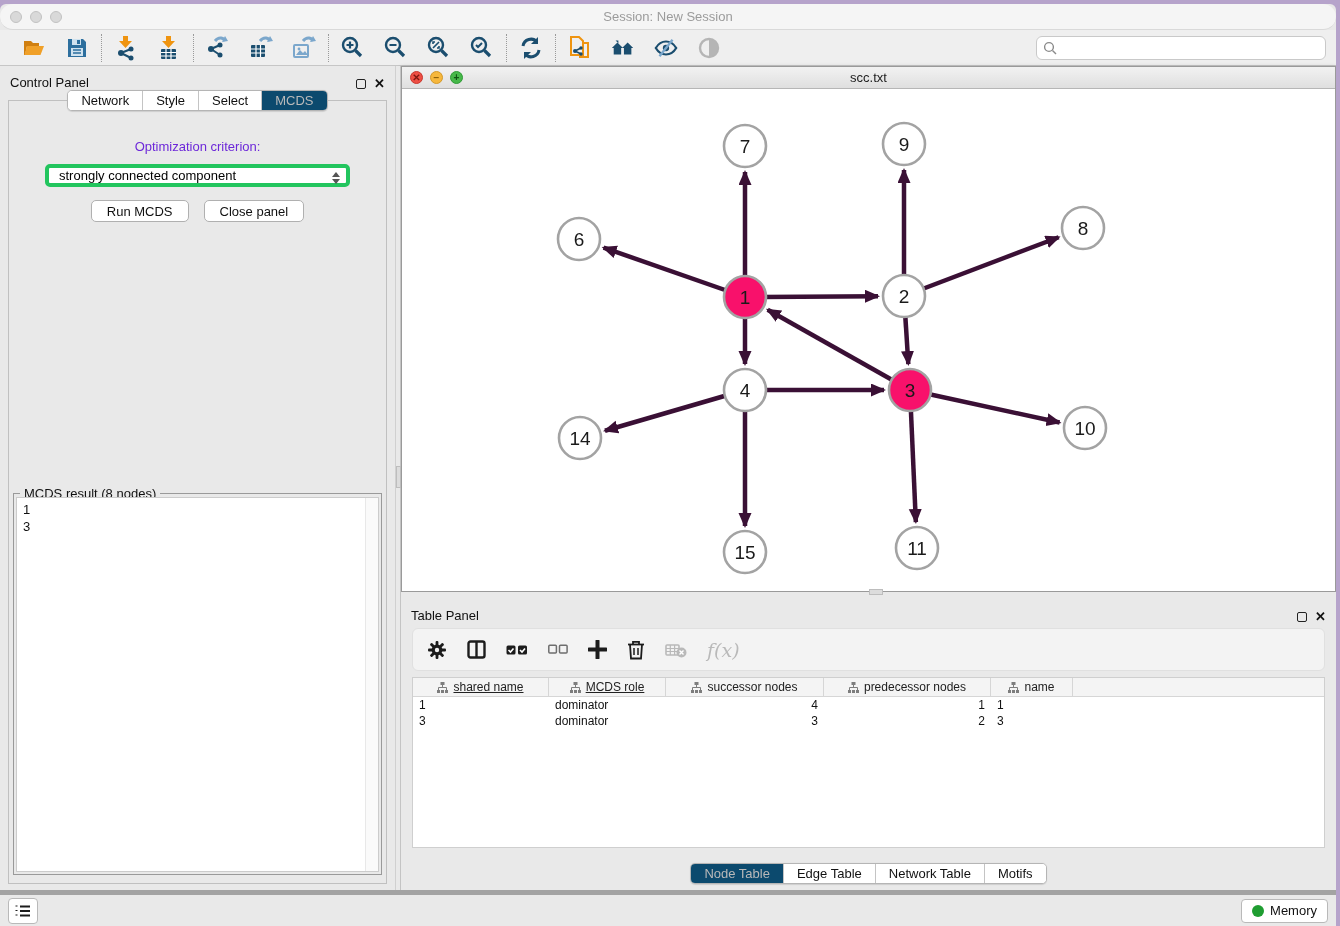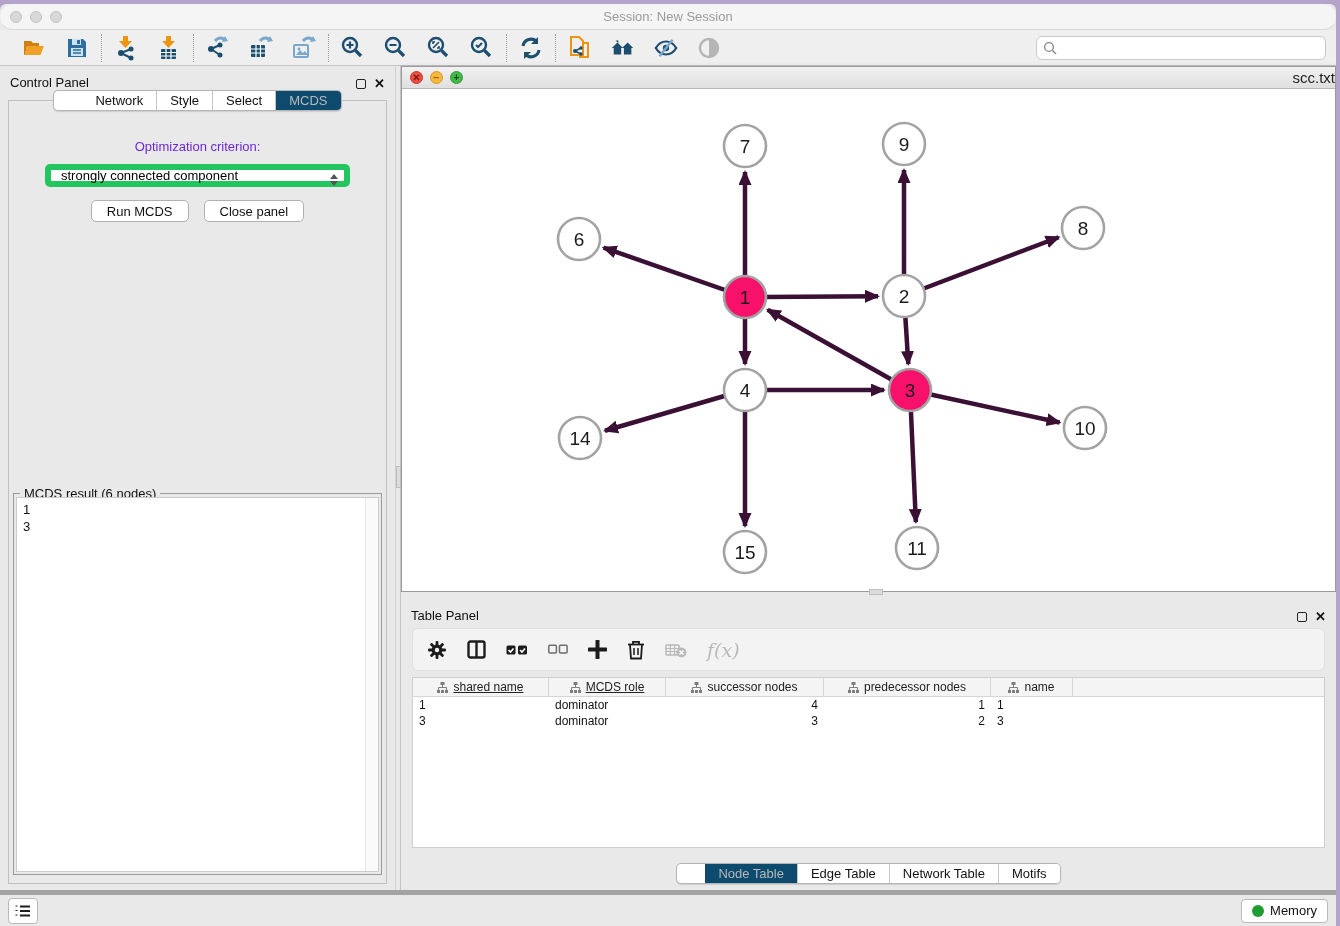--- a/index.html
+++ b/index.html
@@ -33,29 +33,29 @@
 
   
   .cpanel { width:395px; flex:0 0 auto; display:flex; flex-direction:column; background:#e9e9e9; }
   .panel-head { height:24px; display:flex; align-items:flex-end; padding:0 10px; flex:0 0 auto; }
   .panel-head .ph-title { font-size:13px; color:#111; }
   .ph-btns { margin-left:auto; display:flex; gap:8px; align-items:center; }
   .ph-float { width:10px; height:10px; border:1.5px solid #222; border-radius:2px; }
   .ph-close { font-size:13px; font-weight:bold; color:#111; line-height:1; }
   .cp-tabs-row { text-align:center; height:21px; flex:0 0 auto; position:relative; z-index:2; }
   .segs { display:inline-flex; border:1px solid #b5b5b5; border-radius:5px; overflow:hidden; background:#fff;
-          box-shadow:0 0.5px 1px rgba(0,0,0,.12);padding-left:28px; }
+          box-shadow:0 0.5px 1px rgba(0,0,0,.12); }
   .seg { padding:2px 13px; font-size:13px; background:#fff; color:#111; border-right:1px solid #c4c4c4;
          white-space:nowrap; cursor:pointer; }
   .seg:last-child { border-right:none; }
   .seg.active { background:#0c4a6e; color:#b9b9b9; }
   .cp-content { flex:1; margin:-11px 8px 6px 8px; border:1px solid #c0c0c0; background:#e9e9e9;
                 padding-top:24px; display:flex; flex-direction:column; min-height:0; }
   .opt-label { text-align:center; font-size:13px; color:#6d28d9; margin-top:14px; }
-  .cp-select { margin:10px 36px 0 36px; height:23px; background:#fff; border:6px solid #22c55e; border-radius:5px;
+  .cp-select { margin:10px 36px 0 36px; height:23px; background:#fff; border:4px solid #22c55e; border-radius:5px;
                display:flex; align-items:center; padding:0 22px 0 10px; font-size:13px; position:relative; cursor:pointer; }
   .stepper { position:absolute; right:6px; top:4px; display:flex; flex-direction:column; gap:2px; }
   .stepper .up { width:0; height:0; border-left:4px solid transparent; border-right:4px solid transparent; border-bottom:5px solid #555; }
   .stepper .dn { width:0; height:0; border-left:4px solid transparent; border-right:4px solid transparent; border-top:5px solid #555; }
   .cp-buttons { display:flex; justify-content:center; gap:15px; margin-top:13px; }
   .btn { height:22px; background:#fff; border:1px solid #b0b0b0; border-radius:5px; font-size:13px;
          padding:0 15px; color:#111; font-family:"Liberation Sans",sans-serif; cursor:pointer; }
   .groupbox { margin:auto 4px 8px 4px; height:382px; border:1px solid #9a9a9a; position:relative;
               background:#e9e9e9; flex:0 0 auto; }
   .groupbox .gb-label { position:absolute; top:-8px; left:6px; background:#e9e9e9; padding:0 4px; font-size:13px; color:#111; }
@@ -74,21 +74,21 @@
   .netwin { height:526px; flex:0 0 auto; display:flex; flex-direction:column; border:1px solid #9a9a9a;
             box-shadow:0 1px 4px rgba(0,0,0,.25); background:#fff; }
   .net-titlebar { height:22px; background:linear-gradient(#f2f2f2,#dfdfdf); border-bottom:1px solid #b6b6b6;
                   display:flex; align-items:center; position:relative; flex:0 0 auto; }
   .nt-lights { display:flex; gap:7px; margin-left:8px; }
   .ntl { width:13px; height:13px; border-radius:50%; display:flex; align-items:center; justify-content:center;
          font-size:10px; font-weight:bold; line-height:1; }
   .ntl.red   { background:#ee4f44; border:1px solid #c8372e; color:#7c1710; }
   .ntl.yel   { background:#f6b73c; border:1px solid #d49929; color:#8a5d07; }
   .ntl.grn   { background:#46b849; border:1px solid #2f9a36; color:#0e5413; }
-  .net-title { position:absolute; left:0; right:0; text-align:right; font-size:15px; color:#222; }
+  .net-title { position:absolute; left:0; right:0; text-align:center; font-size:13px; color:#222; }
   .canvas { flex:1; background:#fff; position:relative; overflow:hidden; }
 
   
   .tpanel { flex:1; display:flex; flex-direction:column; background:#e9e9e9; min-height:0; padding-top:3px; }
   .tp-toolbar { margin:5px 11px 0 11px; height:43px; background:#f3f3f3; border:1px solid #e0e0e0; border-radius:6px;
                 display:flex; align-items:center; gap:20px; padding:0 14px; flex:0 0 auto; }
   .tp-icon { display:flex; align-items:center; justify-content:center; cursor:pointer; }
   .fx { font-family:"DejaVu Serif", serif; font-style:italic; font-size:19px; color:#b9b9b9; }
   .tablewrap { margin:6px 11px 0 11px; flex:0 0 auto; border:1px solid #cfcfcf; background:#fff; }
   .thead { display:flex; height:19px; background:#f4f4f4; border-bottom:1px solid #d6d6d6; }
@@ -300,21 +300,21 @@
           <span class="stepper">
                 <span class="up"></span>
                 <span class="dn"></span>
               </span>
         </div>
         <div class="cp-buttons">
           <button class="btn">Run MCDS</button>
           <button class="btn">Close panel</button>
         </div>
         <div class="groupbox">
-          <span class="gb-label">MCDS result (6 nodes)</span>
+          <span class="gb-label">MCDS result (8 nodes)</span>
           <div class="gb-area">
             <pre id="result-lines">1
 3</pre>
             <div class="gb-scroll"></div>
           </div>
         </div>
       </div>
     </div>
 
     <div class="vsplit">

